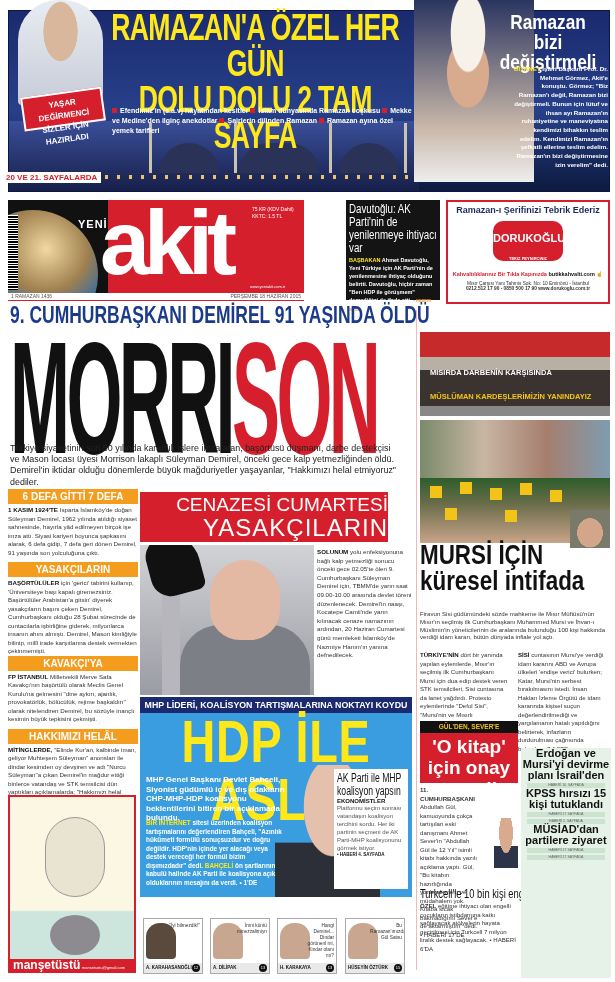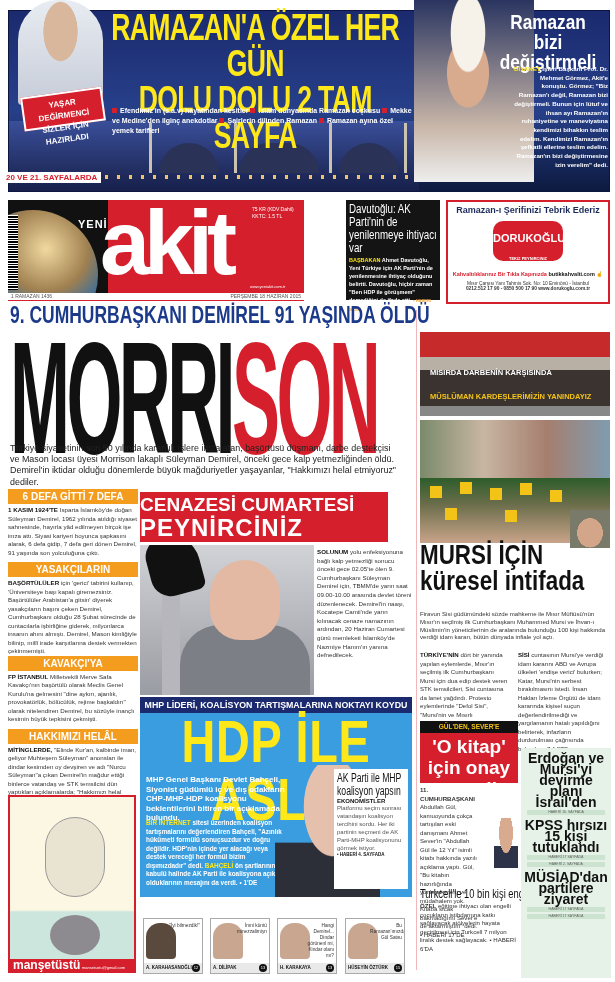--- a/index.html
+++ b/index.html
@@ -55,21 +55,21 @@
 .orangehead{background:#f39c1e;color:#fff;font-weight:bold;font-size:10px;text-align:center;height:15px;line-height:15px}
 .lefttext{font-size:6.2px;line-height:8.5px;color:#333;margin-top:2px}
 .lefttext b{color:#111}
 #leftcol{left:8px;top:489px;width:130px}
 #cartoon{left:8px;top:795px;width:128px;height:178px;border:2px solid #d61f2c;background:linear-gradient(#fbf7e2 0,#fbf7e2 65%,#cde6dd 66%)}
 #cartoon .bag{position:absolute;left:40px;top:118px;width:50px;height:40px;border-radius:50%;background:#8e8b90}
 #cartoon .fig{position:absolute;left:35px;top:20px;width:60px;height:80px;border-radius:30px;background:#e9e3d2;border:1px solid #999}
 #cartoon .foot{position:absolute;left:0;bottom:0;width:100%;height:12px;background:#d61f2c;color:#fff;font-size:6px;padding-left:3px;line-height:12px}
 #cartoon .foot span{font-weight:bold;font-size:12px}
 
-#cenaze{left:140px;top:492px;width:248px;height:50px;background:#d61f2c;color:#fff;font-weight:bold;text-align:left}
+#cenaze{left:140px;top:492px;width:248px;height:50px;background:#d61f2c;color:#fff;font-weight:normal;text-align:right}
 #cenaze .a{font-size:19px;line-height:22px;padding-top:2px}
 #cenaze .b{font-size:24px;line-height:24px;letter-spacing:1px}
 #demirelphoto{left:140px;top:545px;width:174px;height:150px;background:linear-gradient(#d2d3d7,#9a9ca3);overflow:hidden}
 #demirelphoto .head{position:absolute;left:70px;top:15px;width:70px;height:80px;border-radius:35px 35px 30px 30px;background:#e4b9a3}
 #demirelphoto .suit{position:absolute;left:40px;top:80px;width:130px;height:80px;background:#7d7f87;border-radius:40px 40px 0 0}
 #demirelphoto .hat{position:absolute;left:8px;top:-10px;width:52px;height:60px;background:#111;border-radius:20px 30px 8px 20px;transform:rotate(-15deg)}
 #demirelphoto .arm{position:absolute;left:22px;top:45px;width:18px;height:110px;background:#b7b6bc}
 #solunum{left:317px;top:548px;width:95px;font-size:6.2px;line-height:8.6px;color:#333}
 #solunum b{color:#111}
 
@@ -105,21 +105,21 @@
 .mcol{position:absolute;top:651px;width:90px;font-size:6.1px;line-height:8.5px;color:#333}
 .mcol b{color:#111}
 
 #gulbar{left:420px;top:721px;width:98px;height:12px;background:#111;color:#f3c417;font-weight:bold;font-size:6.5px;text-align:center;line-height:12px}
 #gulhead{left:420px;top:733px;width:98px;height:50px;background:#d61f2c;color:#fff;font-weight:bold;font-size:19px;line-height:21px;text-align:center;padding-top:3px}
 #gultext{left:420px;top:786px;width:60px;font-size:6.1px;line-height:8.5px;color:#333}
 #gulphoto{left:494px;top:818px;width:24px;height:50px;background:radial-gradient(ellipse at 50% 30%,#d8ab8e 0 40%,transparent 41%),linear-gradient(transparent 55%,#2d3348 56%)}
 #turkcellhead{left:420px;top:887px;width:100px;font-size:12px;color:#111;transform:scaleX(.78);transform-origin:left top;width:130px;white-space:nowrap}
 #turkcelltext{left:420px;top:902px;width:98px;font-size:6.1px;line-height:8.5px;color:#333}
 #sidebox{left:521px;top:748px;width:90px;height:230px;background:#e6f2e8}
-#sidebox .it{text-align:center;font-weight:bold;color:#111;font-size:14px;line-height:11px;padding-top:5px}
+#sidebox .it{text-align:center;font-weight:bold;color:#111;font-size:11px;line-height:11px;}
 #sidebox .ref{margin:2px 6px 0;background:#cbe3cf;font-size:3.5px;height:5px;line-height:5px;color:#666;text-align:center}
 </style>
 </head>
 <body>
 
 <div id="banner" class="abs">
   <div class="sky"></div>
   <div class="mosque" style="left:150px"></div>
   <div class="mosque" style="left:230px;width:80px"></div>
   <div class="mosque" style="left:330px"></div>
@@ -201,21 +201,21 @@
 </div>
 
 <div id="demirelphoto" class="abs">
   <div class="suit"></div>
     <div class="head"></div>
     <div class="arm"></div>
     <div class="hat"></div>
 </div>
 <div id="cenaze" class="abs cond">
   <div class="a">CENAZESİ CUMARTESİ</div>
-  <div class="b">PEYNİRCİNİZ</div>
+  <div class="b">YASAKÇILARIN</div>
 </div>
 <div id="solunum" class="abs"><b>SOLUNUM</b> <span>yolu enfeksiyonuna bağlı kalp yetmezliği sonucu önceki gece 02.05'te ölen 9. Cumhurbaşkanı Süleyman Demirel için, TBMM'de yarın saat 09.00-10.00 arasında devlet töreni düzenlenecek. Demirel'in naaşı, Kocatepe Camii'nde yarın kılınacak cenaze namazının ardından, 20 Haziran Cumartesi günü memleketi İslamköy'de Nazmiye Hanım'ın yanına defnedilecek.</span></div>
 
 <div id="mhp" class="abs">
   <div class="bar">MHP LİDERİ, KOALİSYON TARTIŞMALARINA NOKTAYI KOYDU</div>
   <div class="big">HDP İLE ASLA</div>
   <div id="bahceli"></div>
   <div class="txt">MHP Genel Başkanı Devlet Bahçeli, Siyonist güdümlü iç ve dış odakların CHP-MHP-HDP koalisyonu beklentilerini bitiren bir açıklamada bulundu.</div>
   <div class="txt2"><b>BİR İNTERNET</b> <span>sitesi üzerinden koalisyon tartışmalarını değerlendiren Bahçeli, "Azınlık hükümeti formülü sonuçsuzdur ve doğru değildir. HDP'nin içinde yer alacağı veya destek vereceği her formül bizim dışımızdadır" dedi.</span> <b>BAHÇELİ</b> <span>ön şartlarının kabulü halinde AK Parti ile koalisyona açık olduklarının mesajını da verdi. • 1'DE</span></div>
   <div id="akbox">

